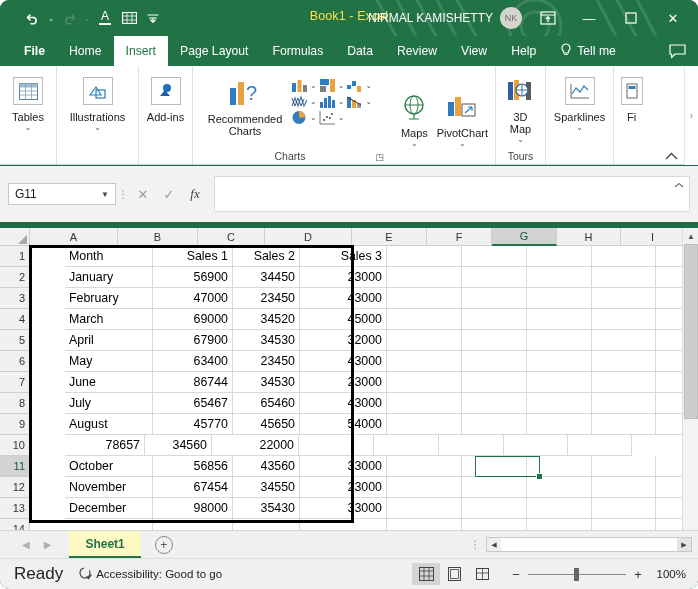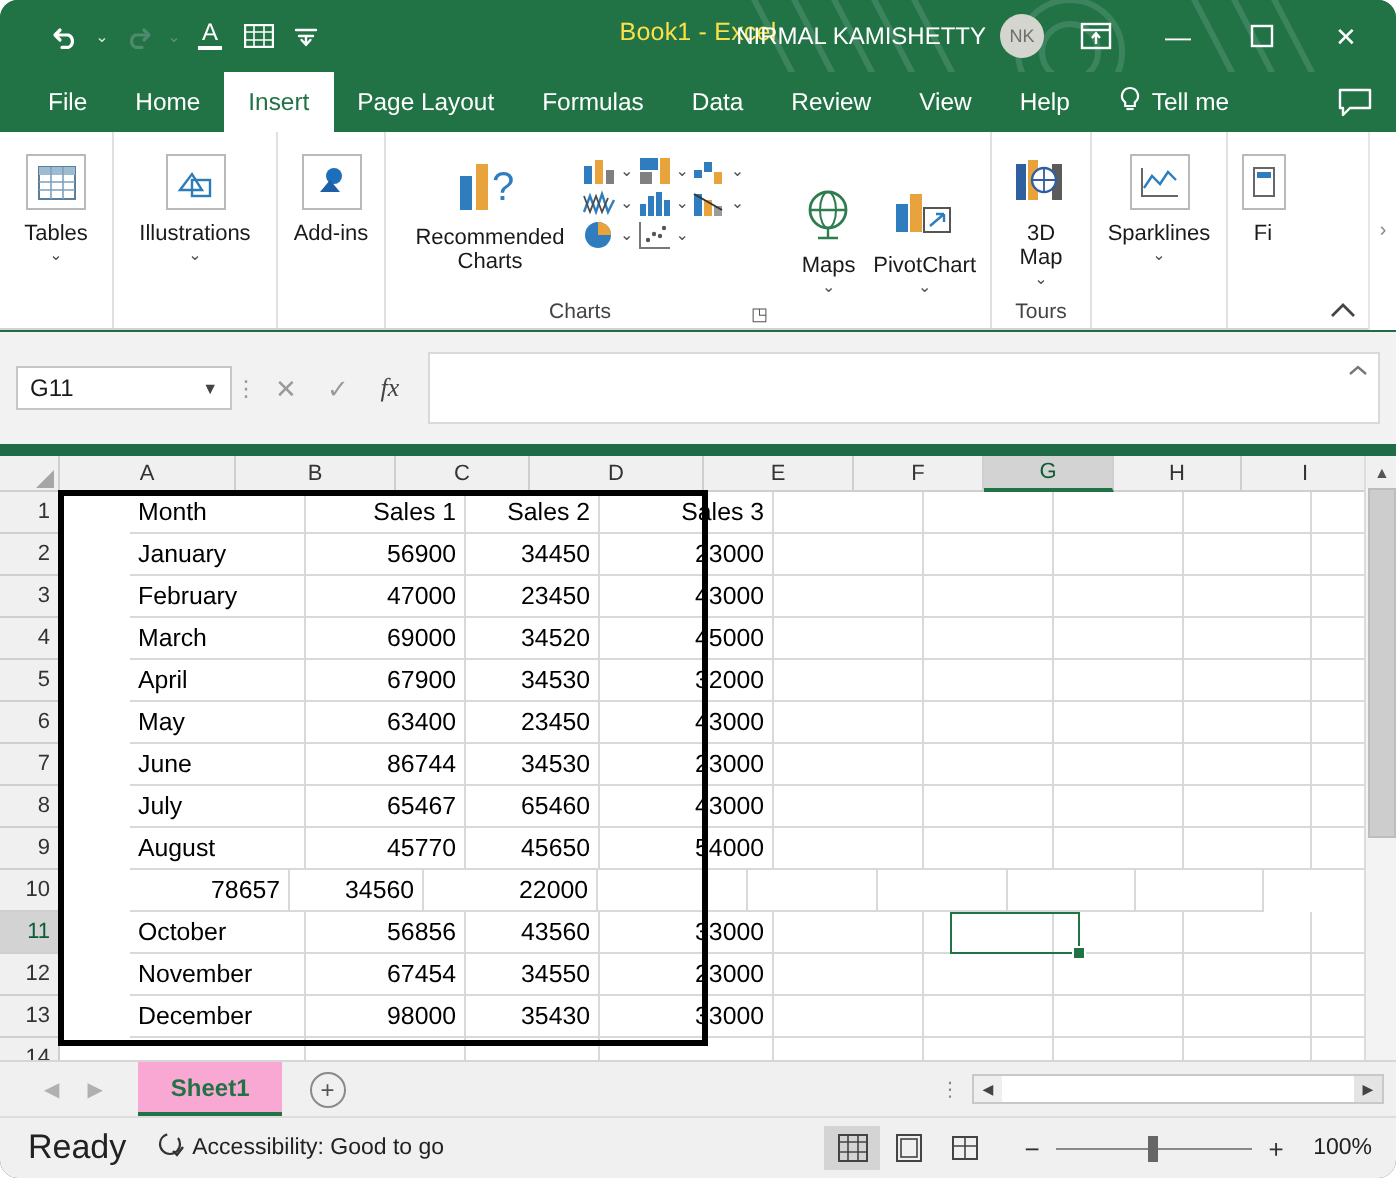--- a/index.html
+++ b/index.html
@@ -62,21 +62,21 @@
   
   .tabstrip {
     position: absolute; top: 36px; left: 0; width: 698px; height: 30px;
     background: #217346; display: flex; align-items: flex-end;
   }
   .tab {
     height: 30px; padding: 0 12px;
     display: flex; align-items: center; justify-content: center;
     color: #ffffff; font-size: 12.2px; white-space: nowrap;
   }
-  .tab:first-child { margin-left: 12px; }
+  .tab:first-child { margin-left: 12px; font-weight: bold; }
   .tab.active { background: #ffffff; color: #217346; }
   .tab.tellme { gap: 5px; }
   .bulb { font-size: 13px; }
   .comment-tab { margin-left: auto; margin-right: 12px; color: #fff; font-size: 13px; display:flex; align-items:center; height:30px;}
 
   
   .ribbon {
     position: absolute; top: 66px; left: 0; width: 698px; height: 99px;
     background: #ffffff; border-bottom: 1px solid #d2d2d2;
     display: flex; align-items: stretch;
@@ -202,21 +202,21 @@
   }
 
   
   .sheetbar {
     position: absolute; top: 530px; left: 0; width: 698px; height: 28px;
     background: #f0f0f0; display: flex; align-items: center;
     border-top: 1px solid #d6d6d6;
   }
   .navarrows { display: flex; margin-left: 22px; gap: 14px; color: #b0b0b0; font-size: 10px; }
   .sheet-tab {
-    margin-left: 18px; height: 27px; padding: 0 16px; background: #f9a8d4;
+    margin-left: 18px; height: 27px; padding: 0 16px; background: #fef9c3;
     display: flex; align-items: center; font-size: 12px; font-weight: bold;
     color: #217346; border-bottom: 2px solid #217346;
   }
   .addsheet { margin-left: 14px; width: 18px; height: 18px; border-radius: 50%;
               border: 1px solid #8a8a8a; color: #555; font-size: 12px;
               display: flex; align-items: center; justify-content: center; }
   .hdots { margin-left: auto; margin-right: 6px; color: #888; font-size: 10px; letter-spacing: 0; }
   .hscroll {
     width: 206px; height: 15px; background: #ffffff; border: 1px solid #c8c8c8;
     display: flex; align-items: center; margin-right: 6px; position: relative;

